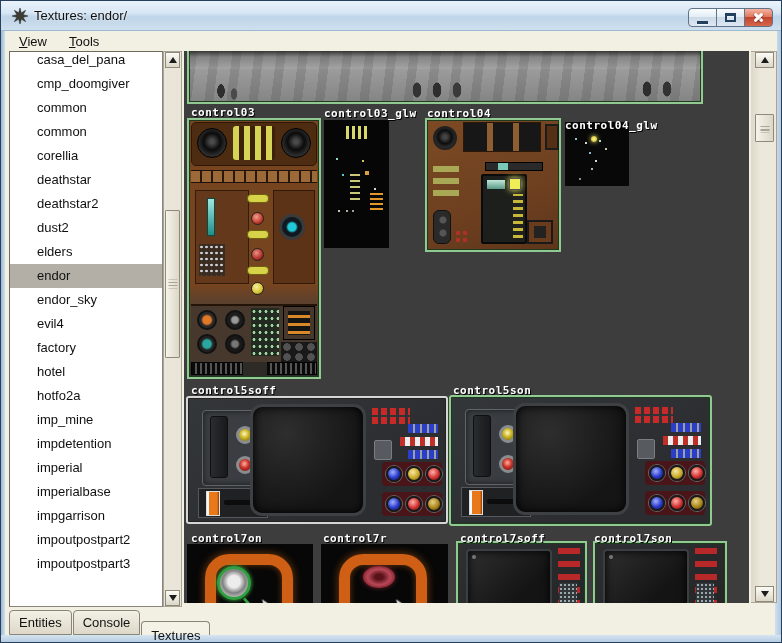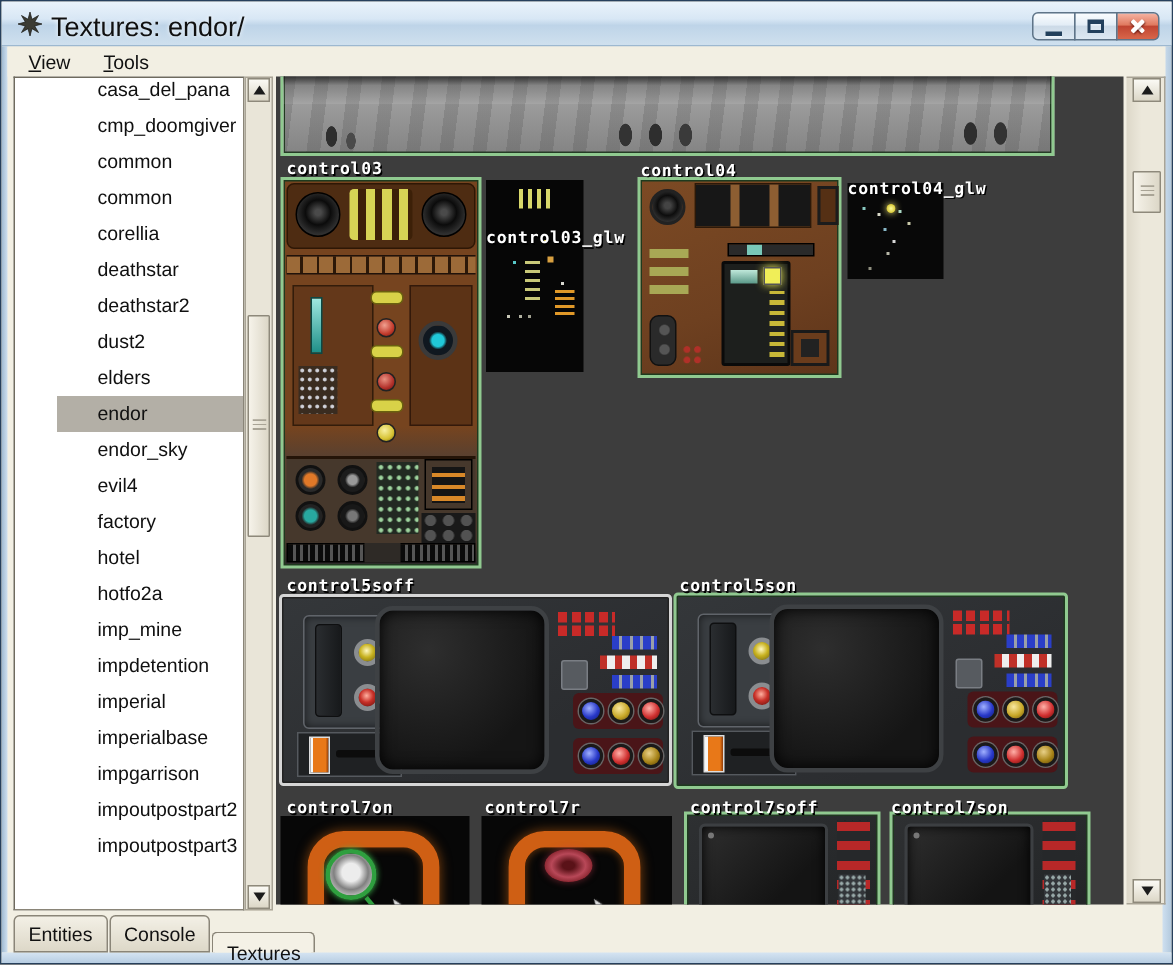--- a/index.html
+++ b/index.html
@@ -10,21 +10,21 @@
   
   .titlebar{position:absolute;left:0;top:0;width:782px;height:30px;
     background:linear-gradient(180deg,#eaf3fb 0%,#d8e7f5 40%,#bed4e8 55%,#cfe0ee 100%);
     border-bottom:1px solid #9db8d0;}
   .frame-left{position:absolute;left:0;top:30px;width:4px;height:604px;background:linear-gradient(90deg,#9db8d0,#cfe0f0);}
   .frame-right{position:absolute;right:0;top:30px;width:6px;height:604px;background:linear-gradient(90deg,#cfe0f0,#b3c9dd);}
   .frame-bottom{position:absolute;left:0;top:634px;width:782px;height:7px;
     background:linear-gradient(180deg,#d5e4f2,#b7cde2);}
   .frame-edge{position:absolute;left:0;top:641px;width:782px;height:2px;background:#182838;}
   .app-icon{position:absolute;left:11px;top:7px;width:16px;height:16px;}
-  .title-text{position:absolute;left:33px;top:7px;font-size:18px;color:#101010;
+  .title-text{position:absolute;left:33px;top:7px;font-size:13px;color:#101010;
     text-shadow:0 0 3px rgba(255,255,255,.9);}
   .win-controls{position:absolute;right:10px;top:7px;display:flex;}
   .wbtn{width:29px;height:19px;margin-left:-1px;border:1px solid #5f7488;display:flex;align-items:center;justify-content:center;
     background:linear-gradient(180deg,#fafcfe 0%,#e3edf6 45%,#ccdae7 50%,#dde8f2 100%);}
   .wbtn:first-child{border-radius:4px 0 0 4px;}
   .wbtn:last-child{border-radius:0 4px 4px 0;}
   .wbtn-close{background:linear-gradient(180deg,#f5b3a2 0%,#e07a5f 45%,#c54救531 50%,#d8664a 100%);
     background:linear-gradient(180deg,#f5b3a2 0%,#e07a5f 45%,#c04531 50%,#d8664a 100%);}
   .wbtn-minimize .glyph{width:11px;height:3px;background:#23405c;margin-top:9px;box-shadow:0 1px 0 rgba(255,255,255,.55);}
   .wbtn-maximize .glyph{width:11px;height:9px;border:2px solid #23405c;border-top-width:3px;background:rgba(255,255,255,.25);}
@@ -33,21 +33,21 @@
     background:#fff;border-radius:1px;box-shadow:0 1px 1px rgba(60,0,0,.45);}
   .wbtn-close .glyph::before{transform:rotate(45deg);}
   .wbtn-close .glyph::after{transform:rotate(-45deg);}
   
   .menubar{position:absolute;left:4px;top:30px;width:772px;height:20px;display:flex;align-items:center;
     background:#f2efe3;}
   .menu-item{font-size:13px;color:#111;padding:2px 8px;margin-left:6px;}
   
   .side-list{position:absolute;left:8px;top:50px;width:154px;height:556px;background:#fff;
     border:1px solid #8a8578;border-top-color:#6e6a5e;border-left-color:#6e6a5e;overflow:hidden;}
-  .side-inner{margin-top:-4px;padding-left:28px;}
+  .side-inner{margin-top:-4px;}
   .side-item{height:24px;line-height:24px;padding-left:27px;font-size:13px;color:#101010;white-space:nowrap;}
   .side-item.selected{background:#b3afa6;}
   
   .sbar{position:absolute;background:#e9e5d8;border:1px solid #a9a496;}
   .sbar-side{left:162px;top:50px;width:19px;height:556px;}
   .sbar-main{left:750px;top:50px;width:26px;height:552px;border-left:none;background:linear-gradient(90deg,#ddd8c9,#ece8db 40%);}
   .sbtn{position:absolute;left:1px;width:15px;height:16px;background:linear-gradient(180deg,#fbfaf5,#dcd7c7);
     border:1px solid #8e897b;display:flex;align-items:center;justify-content:center;}
   .sbar-main .sbtn{left:4px;width:19px;}
   .arr-up{width:0;height:0;border-left:4px solid transparent;border-right:4px solid transparent;border-bottom:6px solid #1c1c1c;}
@@ -310,21 +310,21 @@
         <div class="part p-c03-ka"></div>
         <div class="part p-c03-kb"></div>
         <div class="part p-c03-kc"></div>
         <div class="part p-c03-kd"></div>
         <div class="part p-c03-ggrid"></div>
         <div class="part p-c03-obox"></div>
         <div class="part p-c03-circ6"></div>
         <div class="part p-c03-vents"></div>
         <div class="part p-c03-ventgap"></div>
       </div>
-      <div class="tile-label" style="left: 140px; top: 56px; margin-top: 45px;">control03_glw</div>
+      <div class="tile-label" style="left: 140px; top: 56px;">control03_glw</div>
       <div class="tile-img tex-glw3" style="left: 140px; top: 69px; width: 65px; height: 128px;">
         <div class="part p-glw3-slats"></div>
         <div class="part p-glw3-sp1"></div>
         <div class="part p-glw3-orange"></div>
         <div class="part p-glw3-bars"></div>
       </div>
       <div class="tile-label" style="left: 243px; top: 56px;">control04</div>
       <div class="tile-img tex-c04 b-green" style="left: 241px; top: 67px; width: 136px; height: 134px;">
         <div class="part p-c04-knob"></div>
         <div class="part p-c04-btnrow"></div>

